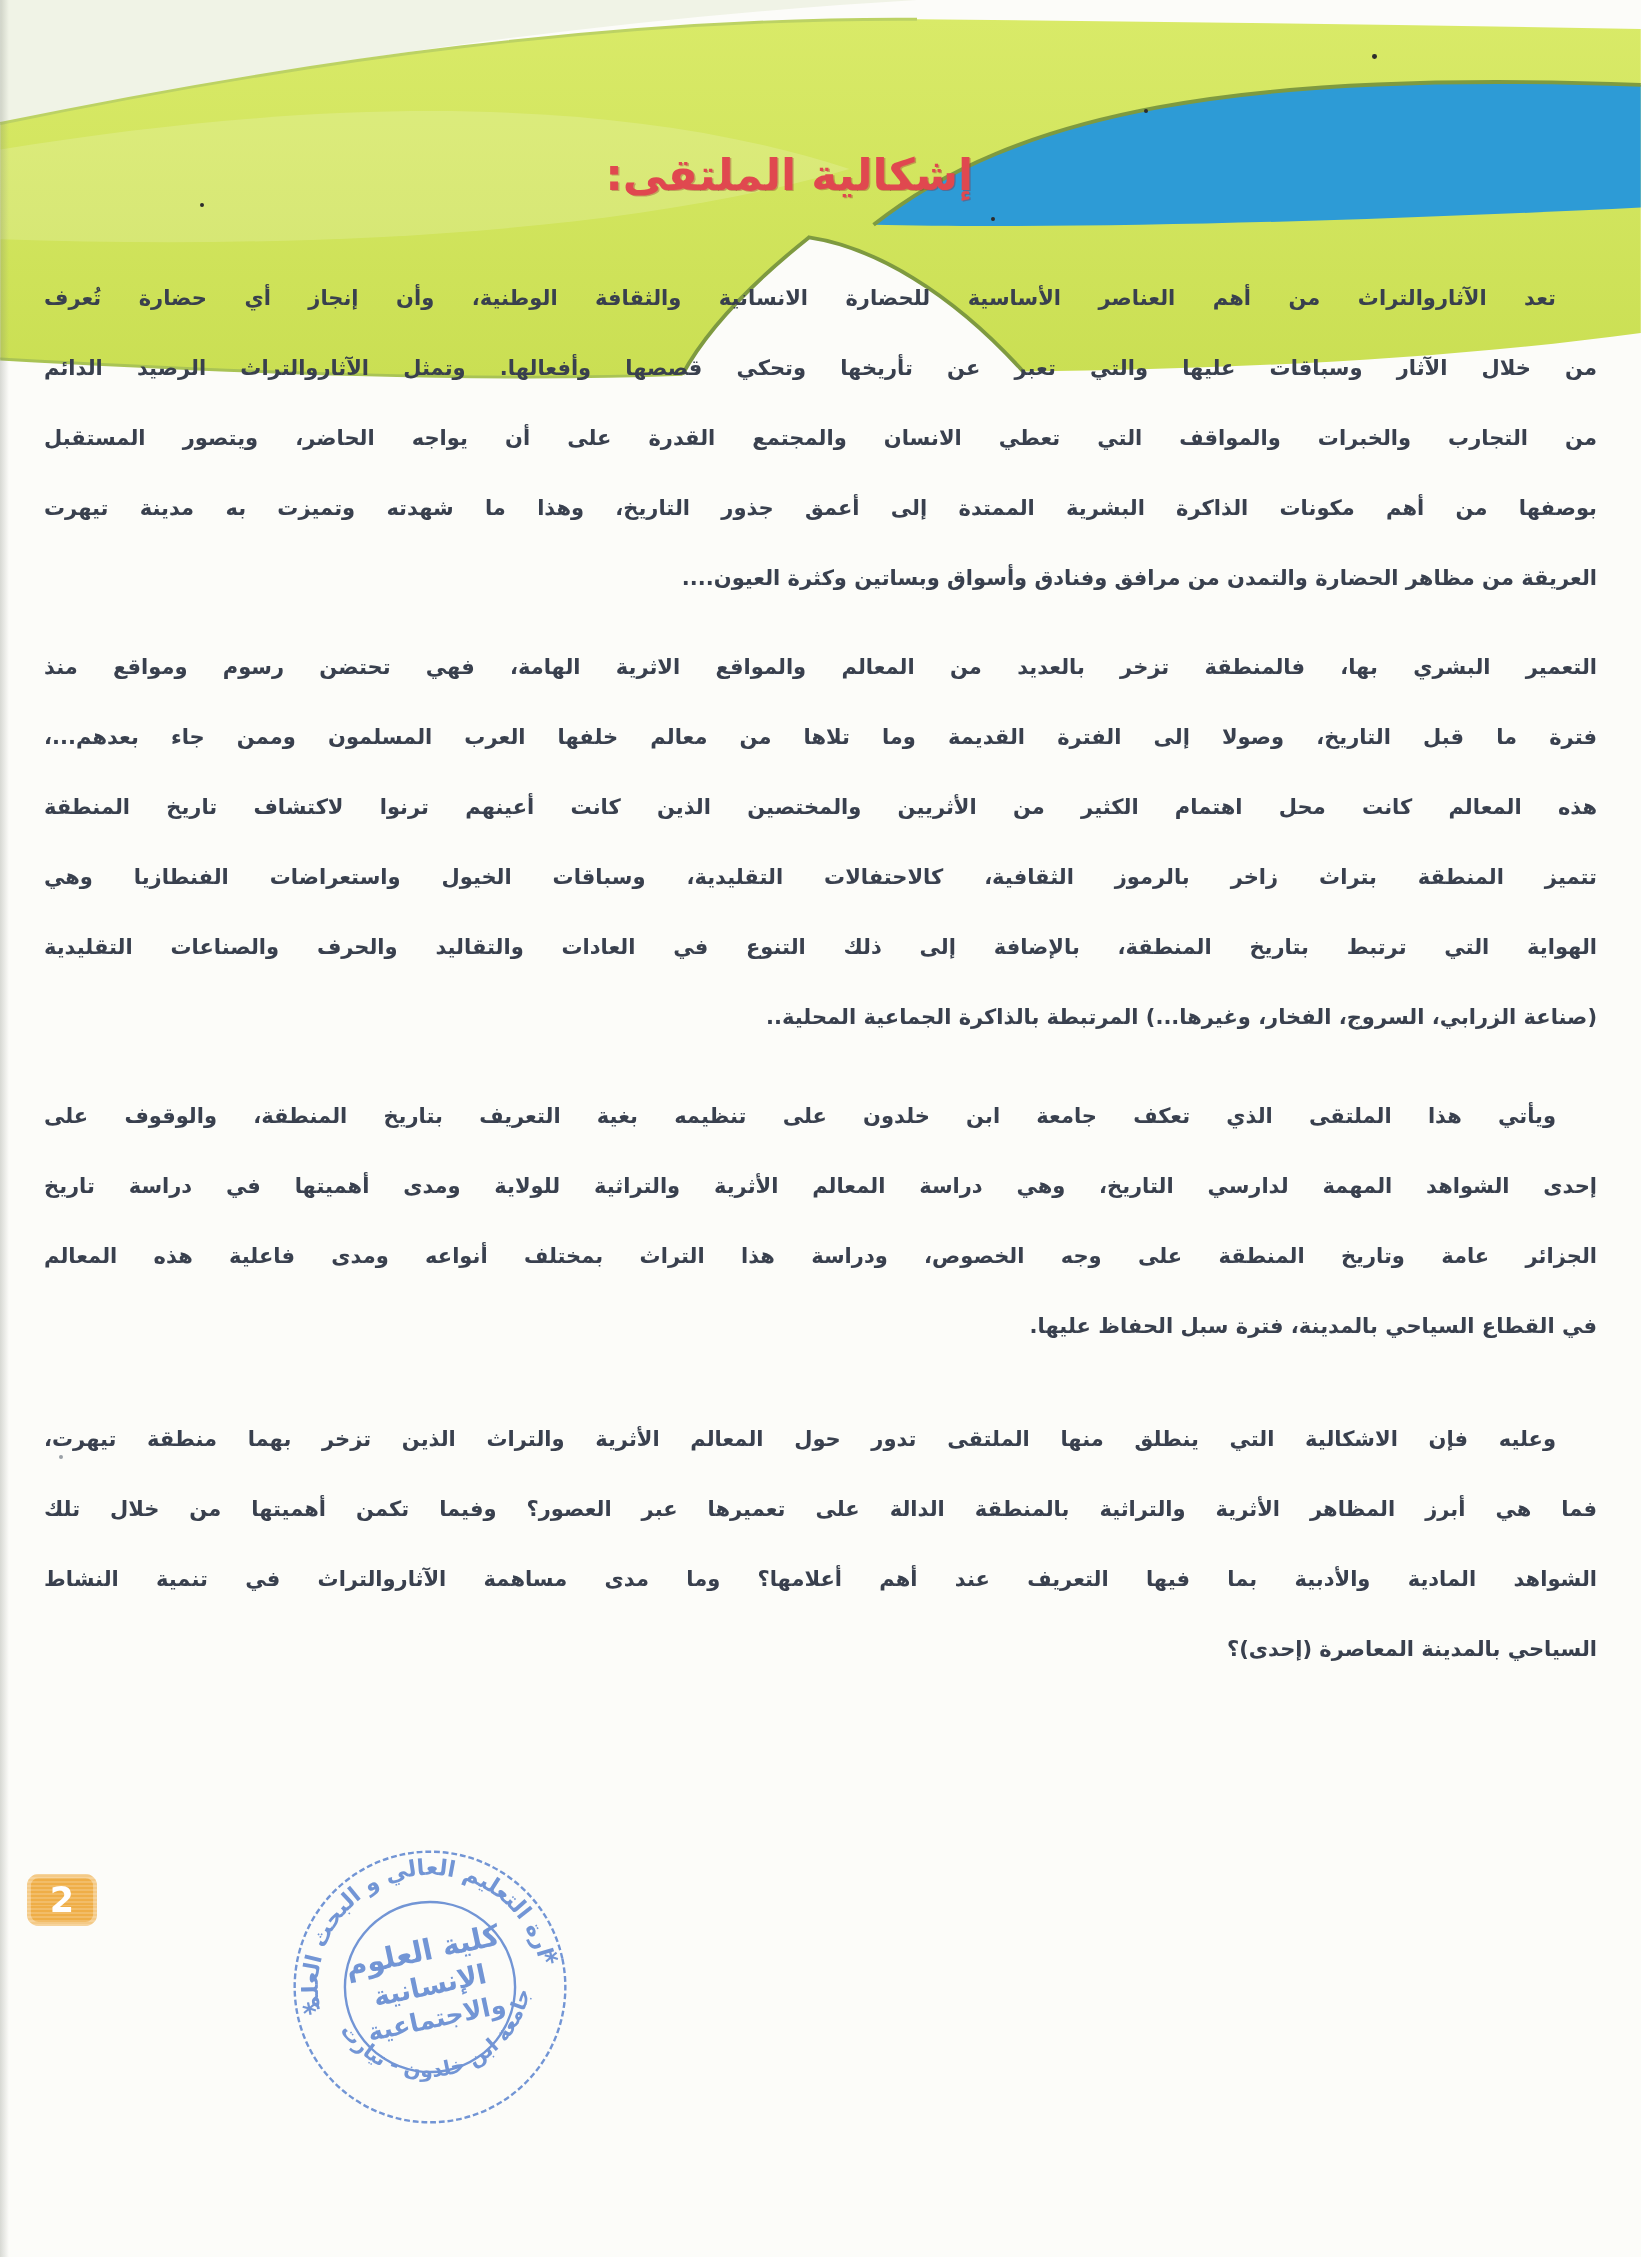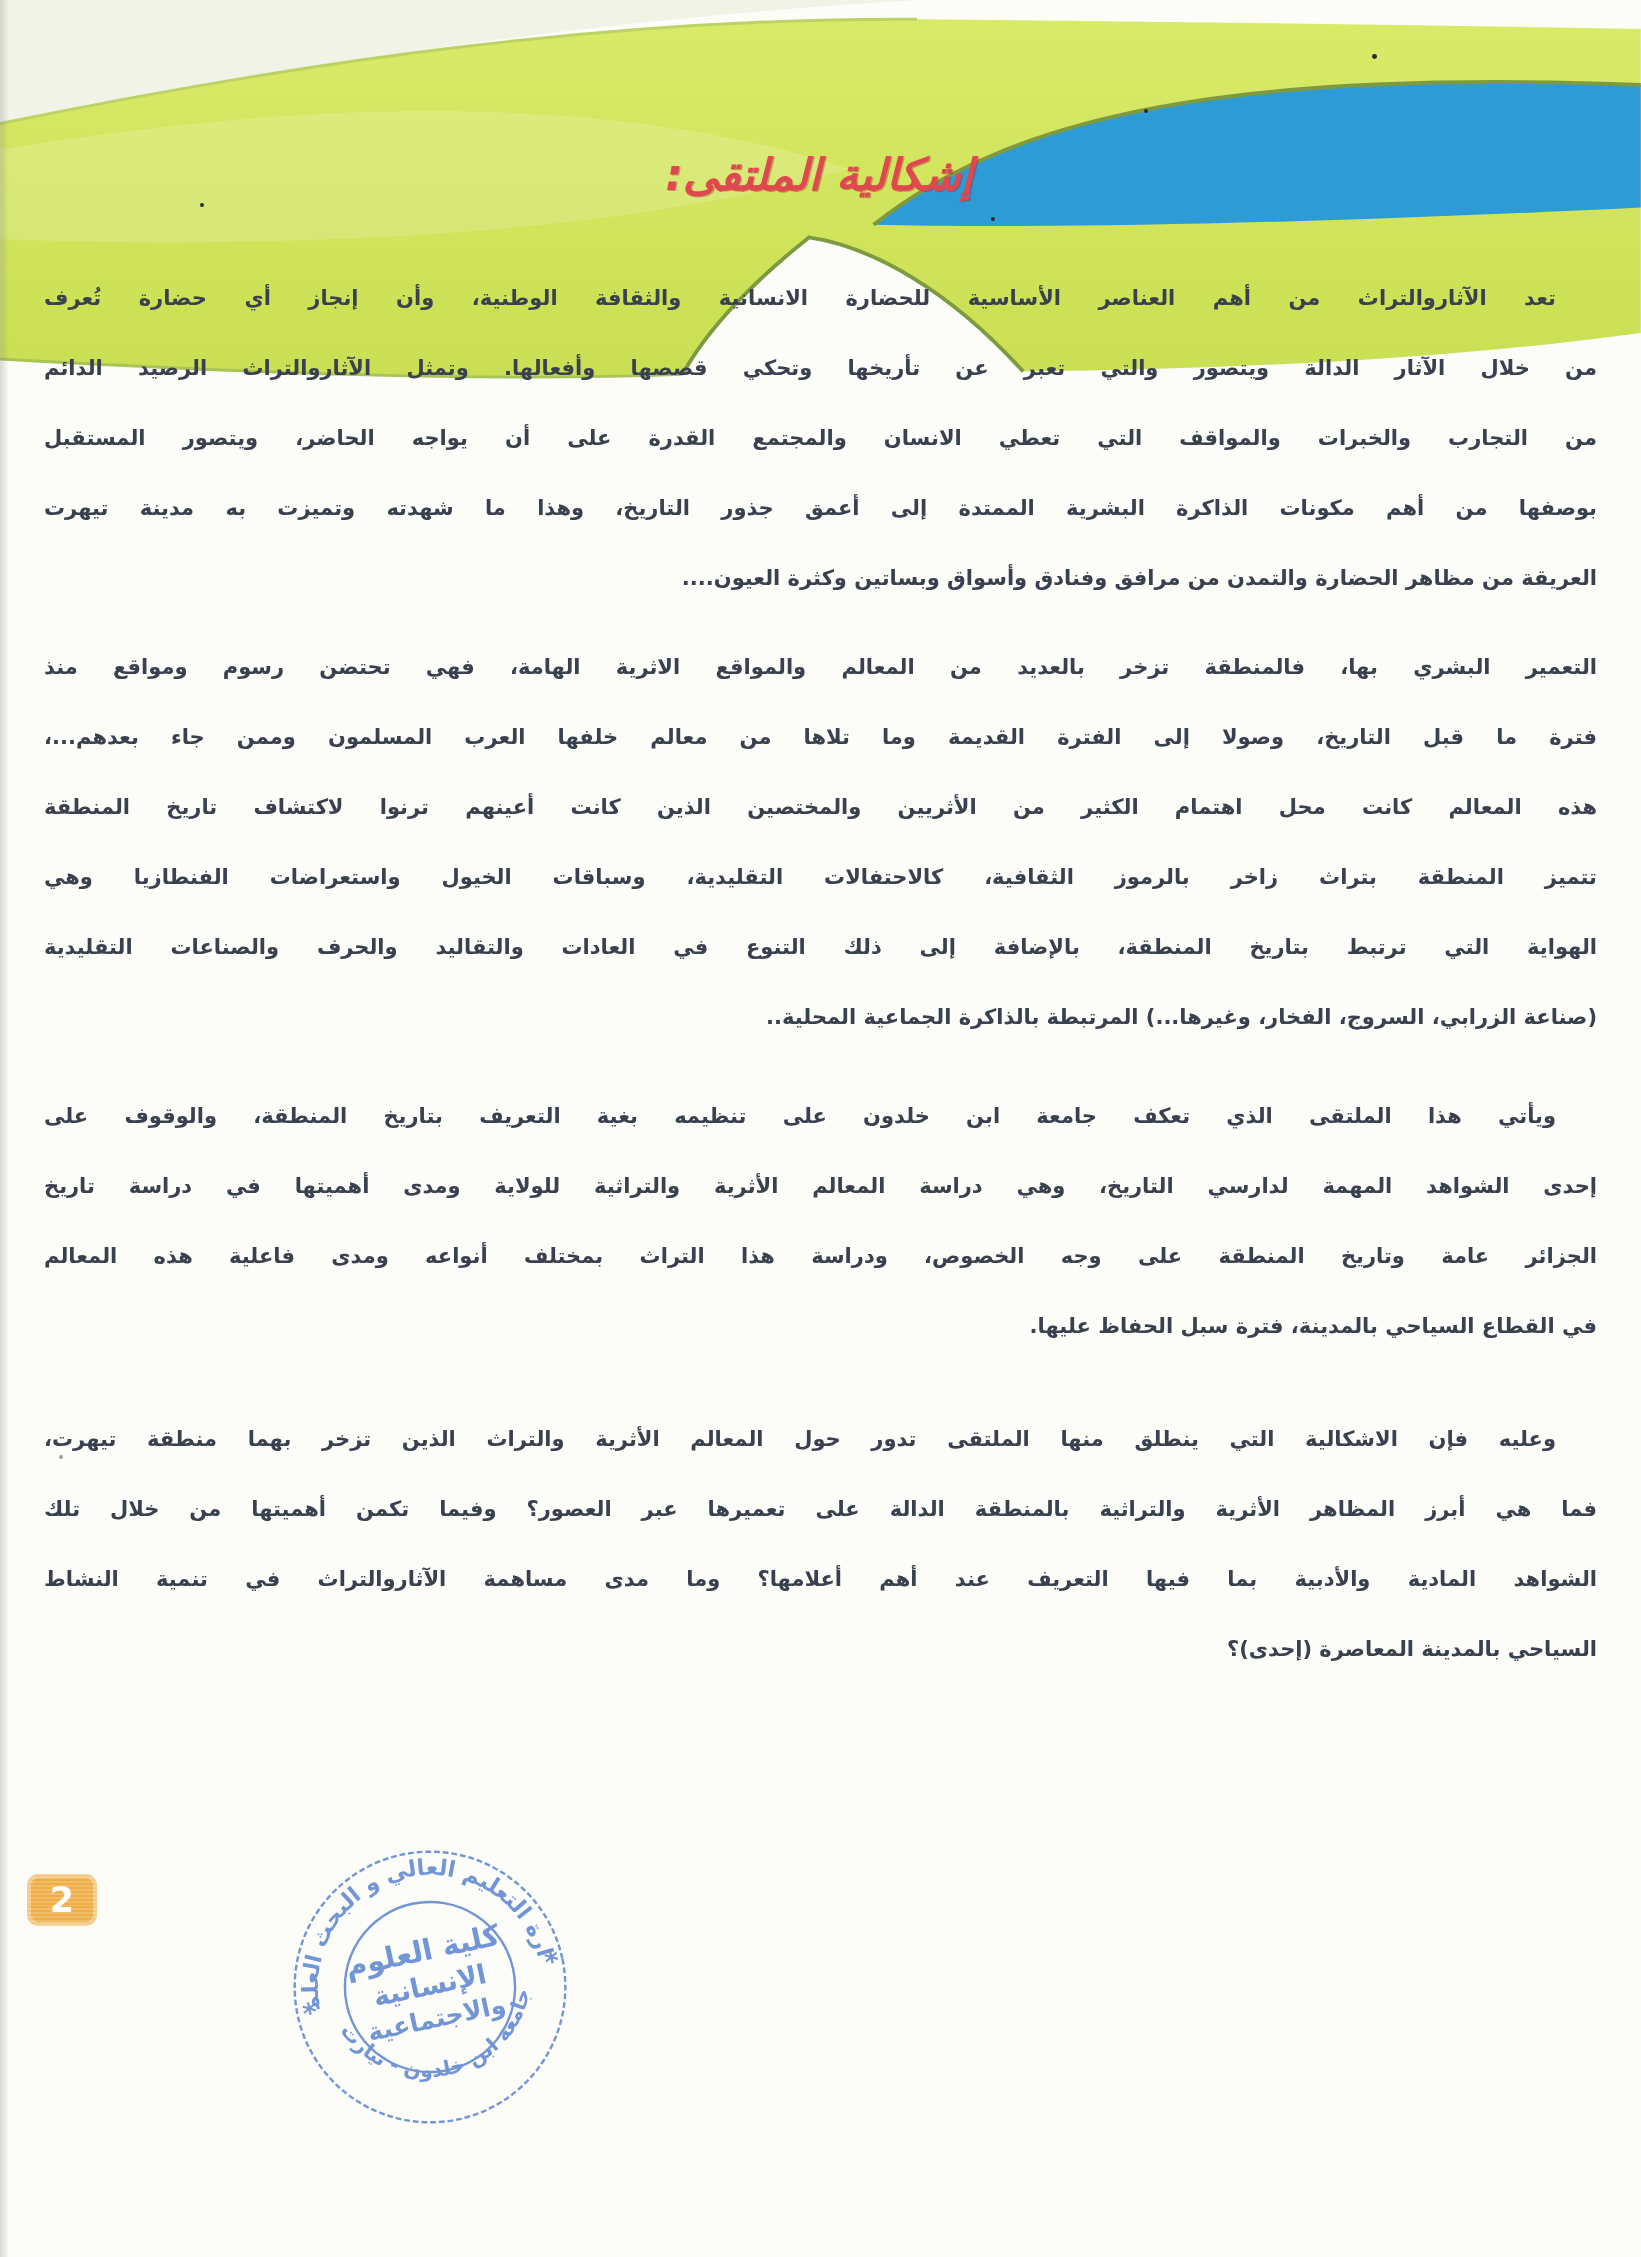--- a/index.html
+++ b/index.html
@@ -16,21 +16,21 @@
     width:1641px;height:2257px;position:relative;overflow:hidden;
     background:var(--paper);
     font-family:"DejaVu Sans",sans-serif;
   }
   .page{position:absolute;inset:0;}
   .header-art{position:absolute;top:0;left:0;display:block;}
   .title{
     position:absolute;top:149px;right:668px;margin:0;
     direction:rtl;font-size:44px;font-weight:bold;color:var(--title-red);
     text-shadow:1.4px 1.4px 0 rgba(150,30,40,.35);
-    letter-spacing:1px;white-space:nowrap;font-style:italic;
+    letter-spacing:1px;white-space:nowrap;
   }
   .body-text{
     position:absolute;top:263px;right:44px;width:1553px;
     color:var(--text-color);font-size:21px;font-weight:bold;
   }
   .para{margin:0;}
   .line{
     direction:rtl;height:70px;line-height:70px;overflow:hidden;
     text-align:justify;text-align-last:justify;
   }
@@ -85,21 +85,21 @@
     <path d="M1060,385 C985,302 905,256 838,246 C783,290 733,340 707,388" fill="none" stroke="#7e9a40" stroke-width="4"></path>
     <path d="M0,128 C320,62 640,18 950,20" fill="none" stroke="#bcd264" stroke-width="3"></path>
     <path d="M707,388 C500,396 250,386 0,372" fill="none" stroke="#a9c355" stroke-width="3"></path>
   </svg>
 
   <h1 class="title">إشكالية الملتقى:</h1>
 
   <div class="body-text" id="paragraphs">
       <div class="para" style="margin-top: 0px;">
         <div class="line first">تعد الآثاروالتراث من أهم العناصر الأساسية للحضارة الانسانية والثقافة الوطنية، وأن إنجاز أي حضارة تُعرف</div>
-        <div class="line">من خلال الآثار الدالة ويتصور والتي تعبر عن تأريخها وتحكي قصصها وأفعالها. وتمثل الآثاروالتراث الرصيد الدائم</div>
+        <div class="line">من خلال الآثار وسباقات عليها والتي تعبر عن تأريخها وتحكي قصصها وأفعالها. وتمثل الآثاروالتراث الرصيد الدائم</div>
         <div class="line">من التجارب والخبرات والمواقف التي تعطي الانسان والمجتمع القدرة على أن يواجه الحاضر، ويتصور المستقبل</div>
         <div class="line">بوصفها من أهم مكونات الذاكرة البشرية الممتدة إلى أعمق جذور التاريخ، وهذا ما شهدته وتميزت به مدينة تيهرت</div>
         <div class="line last">العريقة من مظاهر الحضارة والتمدن من مرافق وفنادق وأسواق وبساتين وكثرة العيون....</div>
       </div>
       <div class="para" style="margin-top: 19.3px;">
         <div class="line">التعمير البشري بها، فالمنطقة تزخر بالعديد من المعالم والمواقع الاثرية الهامة، فهي تحتضن رسوم ومواقع منذ</div>
         <div class="line">فترة ما قبل التاريخ، وصولا إلى الفترة القديمة وما تلاها من معالم خلفها العرب المسلمون وممن جاء بعدهم...،</div>
         <div class="line">هذه المعالم كانت محل اهتمام الكثير من الأثريين والمختصين الذين كانت أعينهم ترنوا لاكتشاف تاريخ المنطقة</div>
         <div class="line">تتميز المنطقة بتراث زاخر بالرموز الثقافية، كالاحتفالات التقليدية، وسباقات الخيول واستعراضات الفنطازيا وهي</div>
         <div class="line">الهواية التي ترتبط بتاريخ المنطقة، بالإضافة إلى ذلك التنوع في العادات والتقاليد والحرف والصناعات التقليدية</div>

